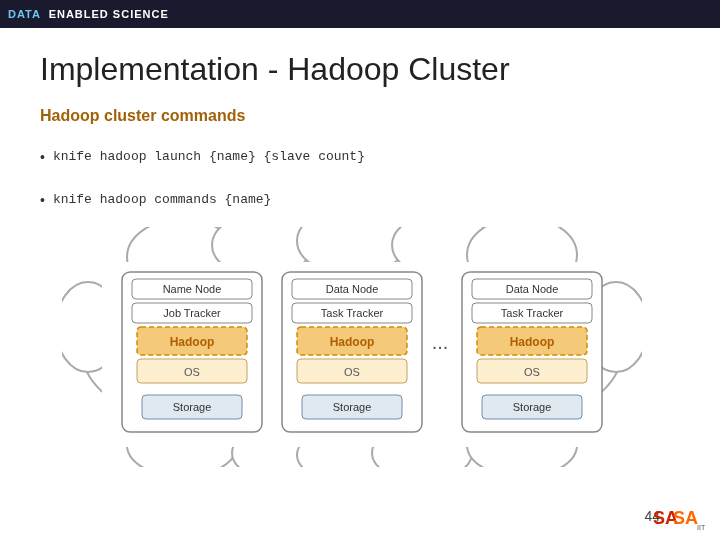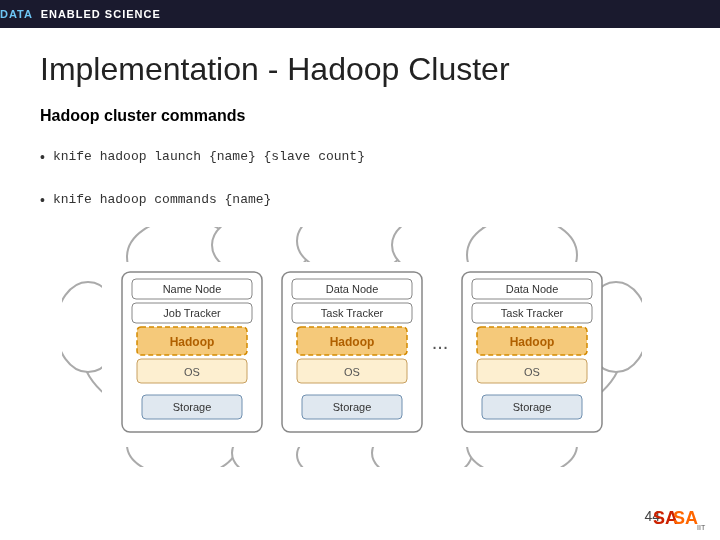--- a/index.html
+++ b/index.html
@@ -15,21 +15,21 @@
     
     .header-bar {
       position: absolute;
       top: 0;
       left: 0;
       width: 100%;
       height: 28px;
       background: #1a1a2e;
       display: flex;
       align-items: center;
-      padding-left: 0;
+      padding-left: 8px;
     }
     .header-logo-text {
       font-size: 11px;
       font-weight: bold;
       color: #ffffff;
       letter-spacing: 1px;
       text-transform: uppercase;
     }
     .header-logo-text span.data {
       color: #6ec6f5;
@@ -52,21 +52,21 @@
       font-weight: normal;
       color: #222222;
       margin-bottom: 20px;
       line-height: 1.1;
     }
 
     
     .section-heading {
       font-size: 16px;
       font-weight: bold;
-      color: #000000;
+      color: #a16207;
       margin-bottom: 6px;
     }
 
     
     .commands-list {
       list-style: none;
       margin-bottom: 16px;
     }
     .commands-list li {
       display: flex;

